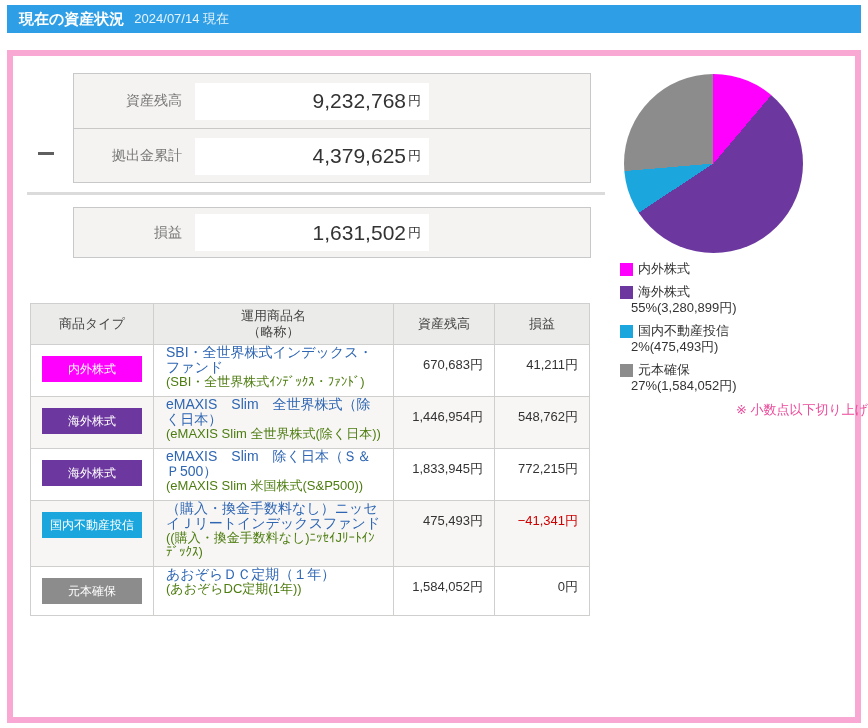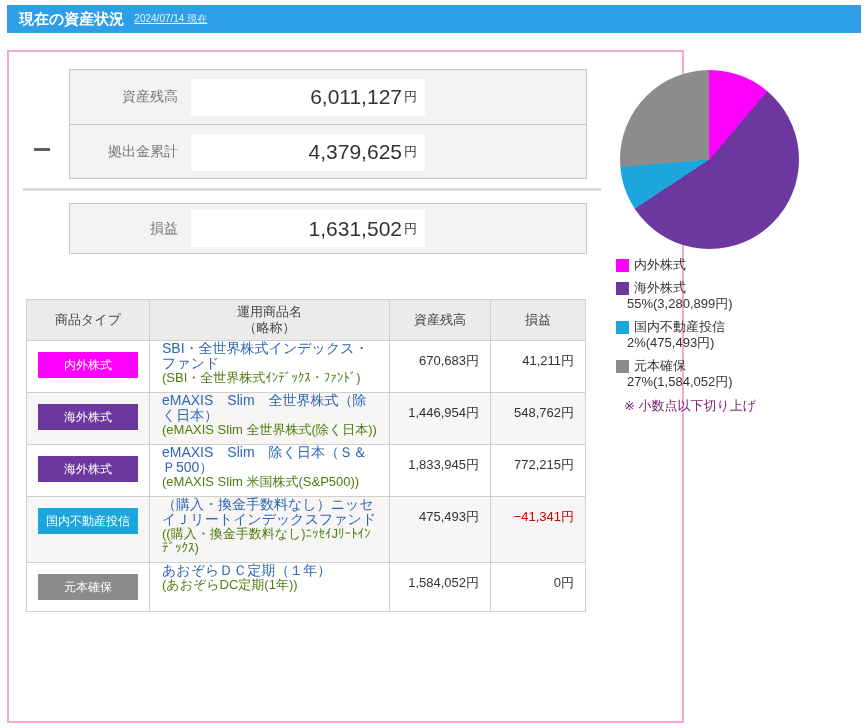--- a/index.html
+++ b/index.html
@@ -6,25 +6,25 @@
   body{
     width:868px;height:728px;position:relative;overflow:hidden;background:#fff;
     font-family:"Liberation Sans","DejaVu Sans",sans-serif;color:#333;
   }
   
   .header-bar{
     position:absolute;left:7px;top:5px;width:854px;height:28px;
     background:#2E9FE6;display:flex;align-items:center;box-sizing:border-box;padding-left:12px;
   }
   .header-title{color:#fff;font-weight:bold;font-size:15px;}
-  .header-date{color:rgba(255,255,255,.88);font-size:10px;margin-left:10px;text-decoration:underline;}
+  .header-date{color:rgba(255,255,255,.88);font-size:13px;margin-left:10px;}
   
   .content-box{
-    position:absolute;left:7px;top:50px;width:677px;height:673px;
-    background:#fff;border:2px solid #f9a8d4;box-sizing:border-box;
+    position:absolute;left:7px;top:50px;width:854px;height:673px;
+    background:#fff;border:6px solid #f9a8d4;box-sizing:border-box;
   }
   
   .sum-box{
     position:absolute;left:60px;width:518px;background:#F4F3F1;
     border:1px solid #C8C8C8;box-sizing:border-box;
   }
   .sum-box1{top:17px;height:110px;}
   .sum-box2{top:151px;height:51px;}
   .sum-row{display:flex;align-items:center;height:54px;}
   .sum-box1 .sum-row:first-child{border-bottom:1px solid #C8C8C8;}
@@ -38,21 +38,21 @@
   .sum-yen{font-size:13px;margin-left:2px;color:#333;}
   .minus-dash{position:absolute;left:25px;top:96px;width:16px;height:3px;background:#5f5f5f;}
   .equals-divider{position:absolute;left:14px;top:136px;width:578px;height:3px;background:#DBDBDB;}
   
   .pie{position:absolute;left:611px;top:18px;width:179px;height:179px;border-radius:50%;}
   .legend{position:absolute;left:607px;top:205px;width:248px;font-size:13px;}
   .legend-item{margin-bottom:7px;line-height:16px;}
   .legend-line1{display:flex;align-items:center;}
   .legend-swatch{width:13px;height:13px;flex:none;margin-right:5px;}
   .legend-share{margin-left:11px;}
-  .rounding-note{margin-top:3px;margin-left:8px;color:#701a75;}
+  .rounding-note{margin-top:3px;margin-left:18px;color:#ec4899;text-align:right;}
   
   .assets-table{
     position:absolute;left:17px;top:247px;width:559px;
     border-collapse:collapse;font-size:13px;color:#333;table-layout:fixed;
   }
   .assets-table th,.assets-table td{border:1px solid #CFCFCD;box-sizing:border-box;}
   .assets-table thead th{
     background:#EBEBE9;font-weight:normal;text-align:center;
     padding:4px 2px;line-height:16px;font-size:13px;color:#444;
   }
@@ -72,21 +72,21 @@
   <span class="header-title">現在の資産状況</span>
   <span class="header-date">2024/07/14 現在</span>
 </div>
 
 <div class="content-box">
 
   <div class="sum-box sum-box1">
     <div class="sum-row">
       <span class="sum-label">資産残高</span>
       <span class="sum-valbox">
-        <span class="sum-value">6,011,127</span>
+        <span class="sum-value">9,232,768</span>
         <span class="sum-yen">円</span>
       </span>
     </div>
     <div class="sum-row">
       <span class="sum-label">拠出金累計</span>
       <span class="sum-valbox">
         <span class="sum-value">4,379,625</span>
         <span class="sum-yen">円</span>
       </span>
     </div>

